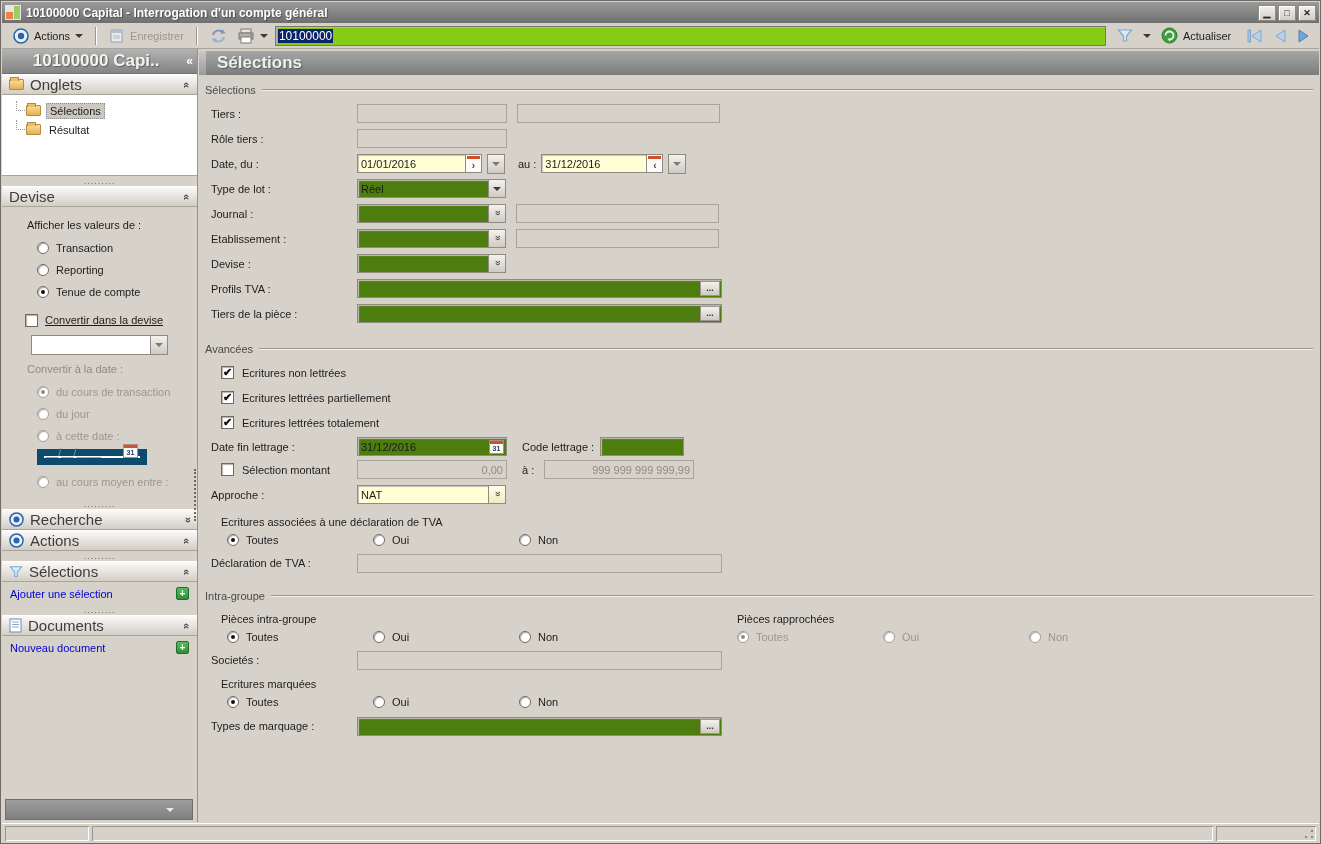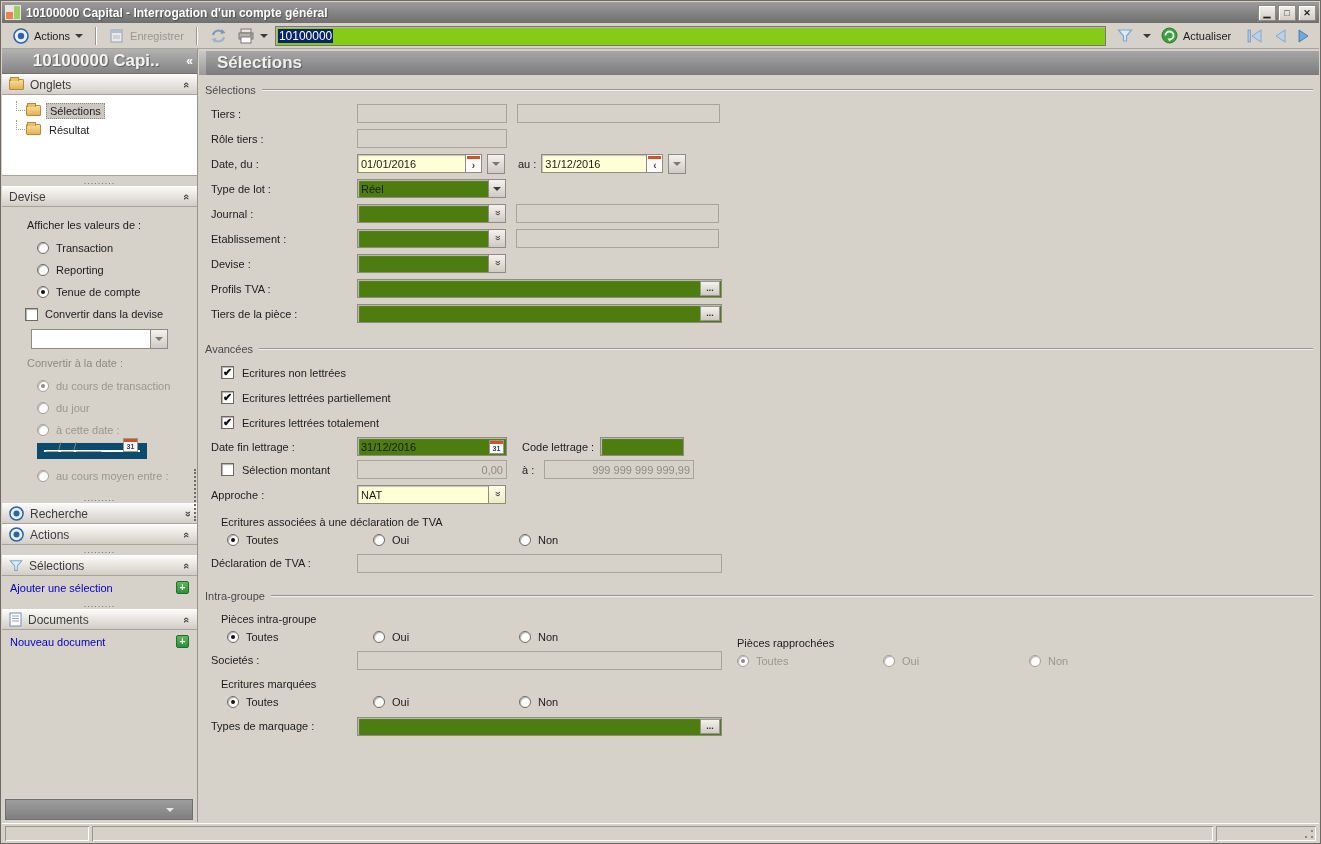--- a/index.html
+++ b/index.html
@@ -39,21 +39,21 @@
   .main{ position:absolute; top:0; left:197px; right:0; bottom:0; background:#d6d2ca; overflow:hidden; }
 
   
   .sb-header{ height:25px; background:linear-gradient(#b3b3b3,#848484); display:flex; align-items:center;
     padding:0 4px; border-bottom:1px solid #6f6f6f; }
   .sb-header .t{ color:#f4f3f1; font-size:17px; font-weight:bold; text-shadow:1px 1px 1px #5f5f5f; flex:1;
     white-space:nowrap; overflow:hidden;text-align:center; }
   .sb-collapse{ color:#fff; font-size:12px; font-weight:bold; }
   .sb-sec{ height:21px; background:linear-gradient(#fbfaf8,#d2cec6); border-top:1px solid #fff;
     border-bottom:1px solid #a8a49c; display:flex; align-items:center; padding:0 7px; gap:6px; }
-  .sb-sec .lbl{ flex:1; color:#3d3d3d; font-size:12px; }
+  .sb-sec .lbl{ flex:1; color:#3d3d3d; font-size:15px; }
   .chev{ font-weight:bold; color:#4a4a4a; font-size:11px; display:inline-block; }
   .chev.up{ transform:rotate(90deg); }
   .chev.down{ transform:rotate(-90deg); }
   .tree{ background:#fff; border-bottom:1px solid #a8a49c; padding:6px 0 10px 10px; }
   .tree-item{ display:flex; align-items:center; gap:5px; height:19px; padding-left:14px; position:relative; }
   .tree-item::before{ content:""; position:absolute; left:4px; top:0; bottom:9px; border-left:1px dotted #9a9a9a; }
   .tree-item::after{ content:""; position:absolute; left:4px; top:9px; width:9px; border-top:1px dotted #9a9a9a; }
   .tree-item .tlabel{ padding:1px 3px; }
   .tree-item.selected .tlabel{ background:#ccc8c0; border:1px dotted #8a8a8a; }
   .folder{ width:15px; height:11px; position:relative; background:linear-gradient(#f7dd9a,#e3b254);
@@ -123,21 +123,21 @@
   .date-btn::before{ content:""; position:absolute; top:1px; left:1px; right:1px; height:3px; background:#d4502a; }
   .ellipsis-wrap{ position:relative; }
   .dots-btn{ position:absolute; right:1px; top:1px; width:20px; height:15px;
     background:linear-gradient(#f4f2ee,#cfcbc3); border:1px solid #9a968e; font-size:9px; font-weight:bold;
     color:#333; text-align:center; line-height:12px; }
   .cbrow{ display:flex; align-items:center; gap:8px; height:25px; padding-left:22px; }
   .radio-row{ display:flex; align-items:center; height:23px; padding-left:28px; }
   .rcell{ display:flex; align-items:center; gap:7px; width:146px; }
   .caption-row{ height:20px; padding-left:22px; display:flex; align-items:end; }
   .ig-wrap{ position:relative; }
-  .ig-right{ position:absolute; left:533px; top:0; width:560px;margin-top:24px; }
+  .ig-right{ position:absolute; left:533px; top:0; width:560px; }
   .dis-text{ color:#9b978f; }
 
   
   .statusbar{ position:absolute; left:1px; right:1px; bottom:1px; height:19px; background:#d6d2ca;
     border-top:1px solid #fff; display:flex; gap:3px; padding:2px 3px 2px 3px; }
   .status-cell{ box-shadow:inset 1px 1px 0 #9a968e, inset -1px -1px 0 #fff; height:15px; }
   .sc1{ width:84px; } .sc2{ flex:1; } .sc3{ width:100px; position:relative; }
   .grip{ position:absolute; right:1px; bottom:1px; width:12px; height:12px;
     background:
       radial-gradient(circle at 9px 3px, #8f8b83 1px, transparent 1.6px),
@@ -282,21 +282,21 @@
           <span class="olabel">Transaction</span>
         </div>
         <div class="opt">
           <span class="radio"></span>
           <span class="olabel">Reporting</span>
         </div>
         <div class="opt">
           <span class="radio on"></span>
           <span class="olabel">Tenue de compte</span>
         </div>
-        <div class="opt" style="padding-left:0; ">
+        <div class="opt" style="padding-left:0; margin-top:6px;text-decoration:underline;">
           <span class="checkbox"></span>
           <span class="olabel">Convertir dans la devise</span>
         </div>
         <div class="sb-combo">
           <span class="box"></span>
           <span class="ddbtn">
               <span class="caret dis"></span>
             </span>
         </div>
         <div class="sb-caption dis">Convertir à la date :</div>

